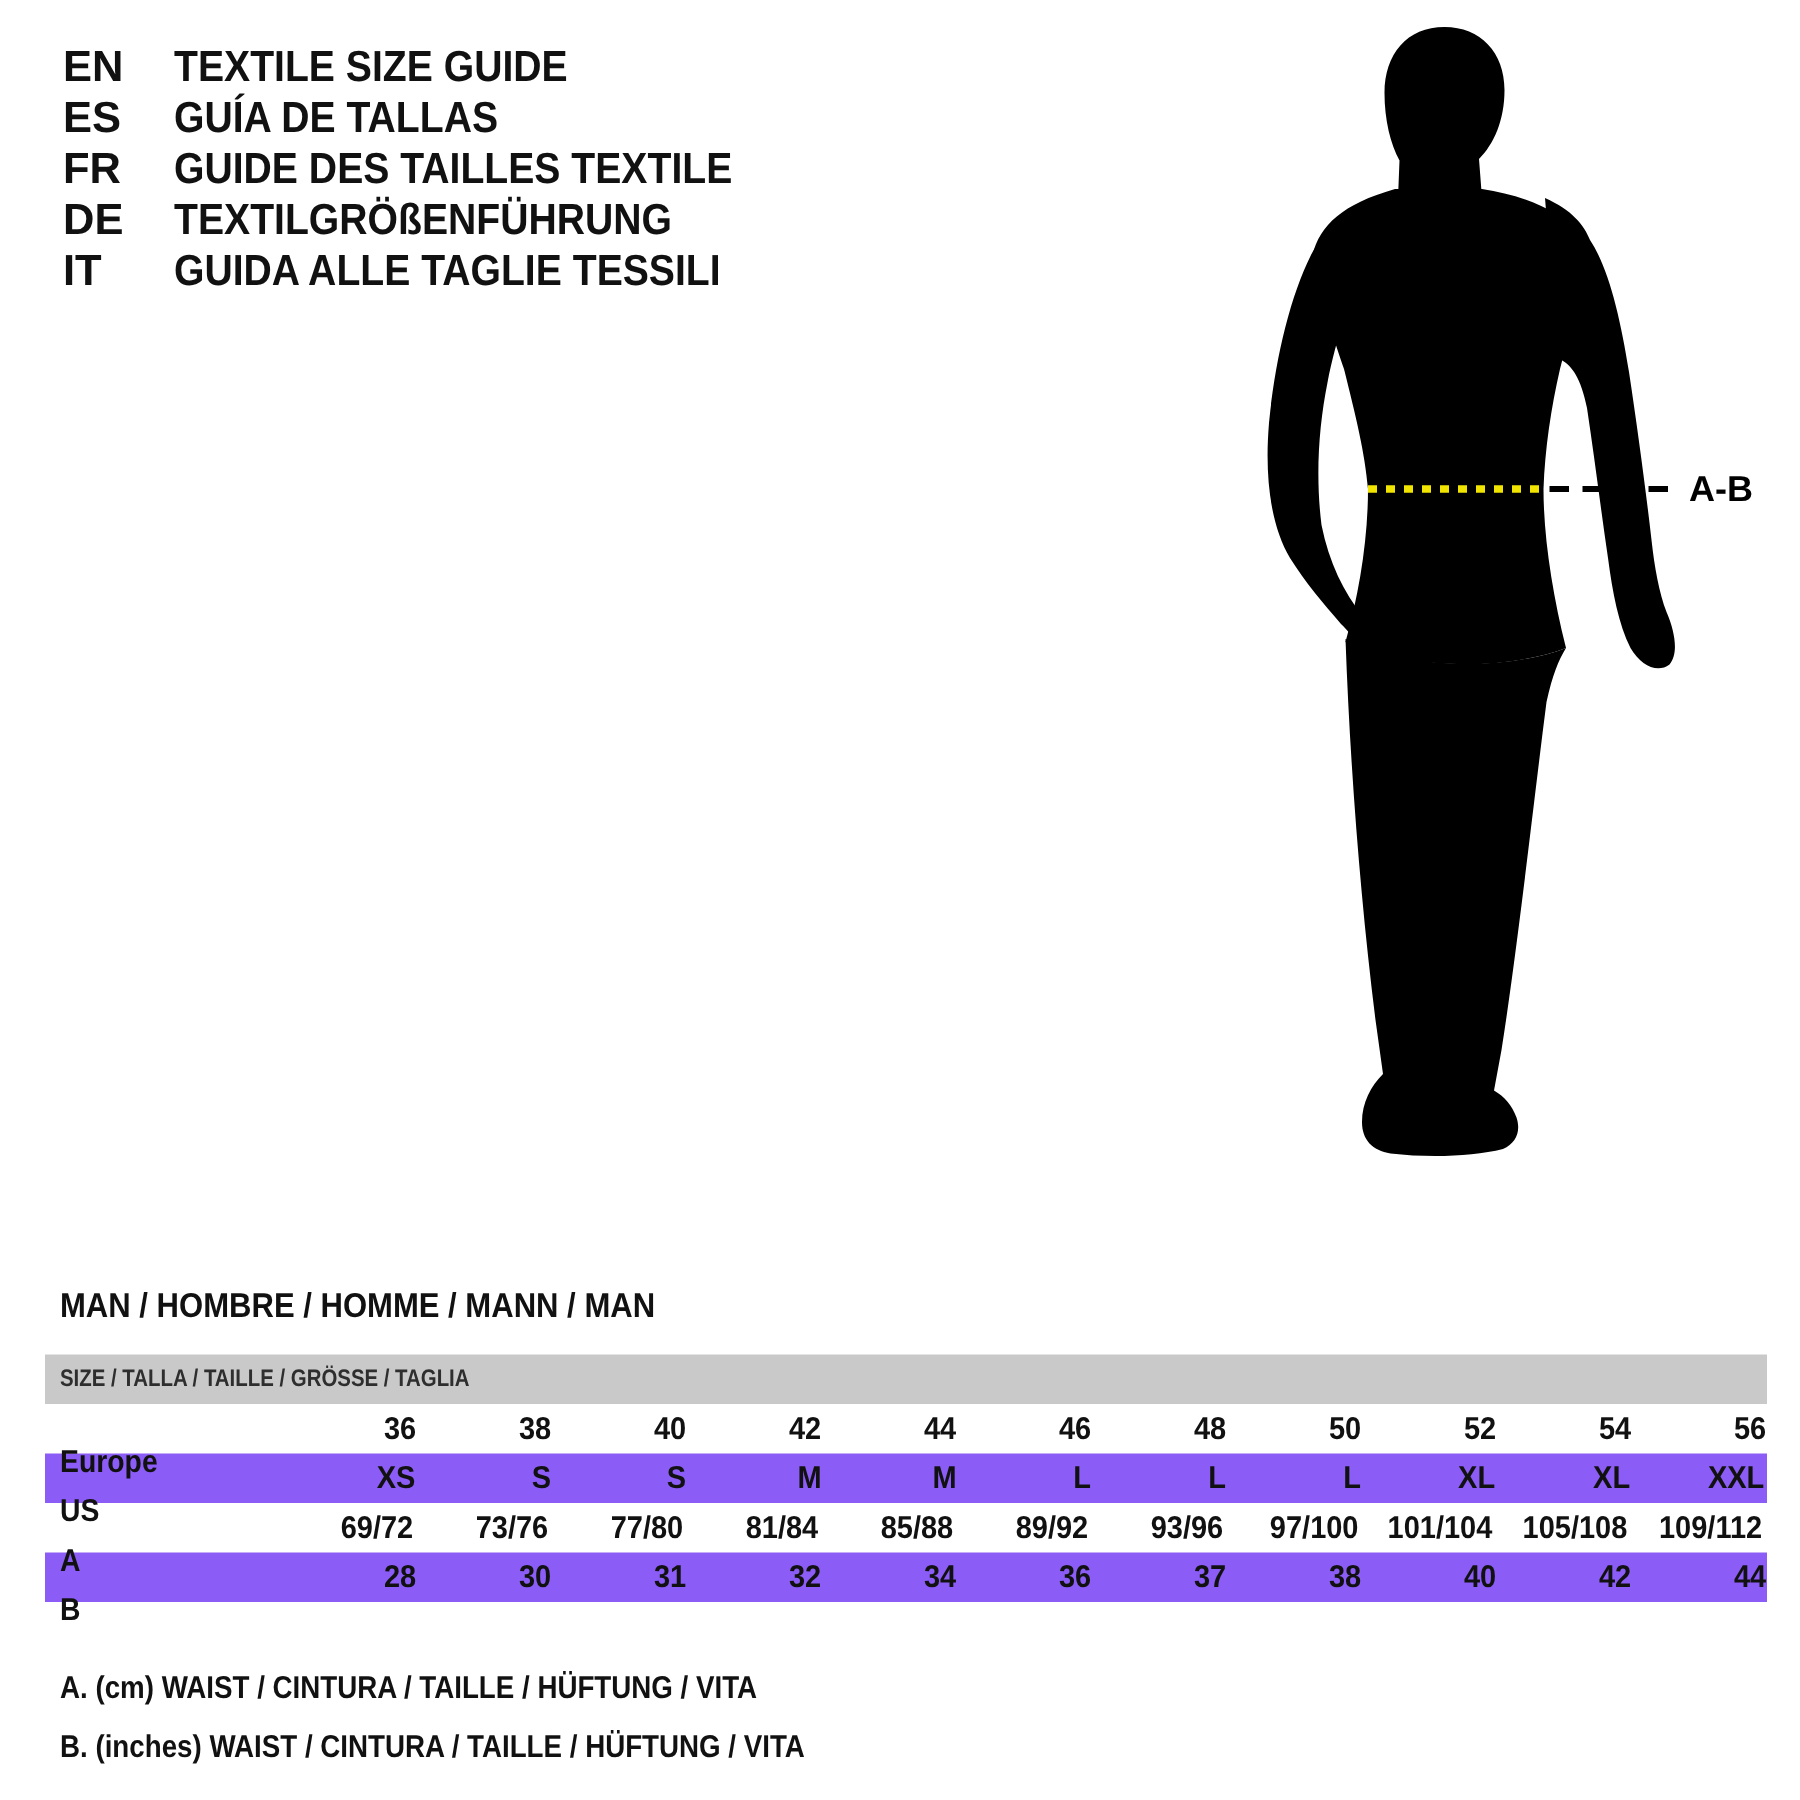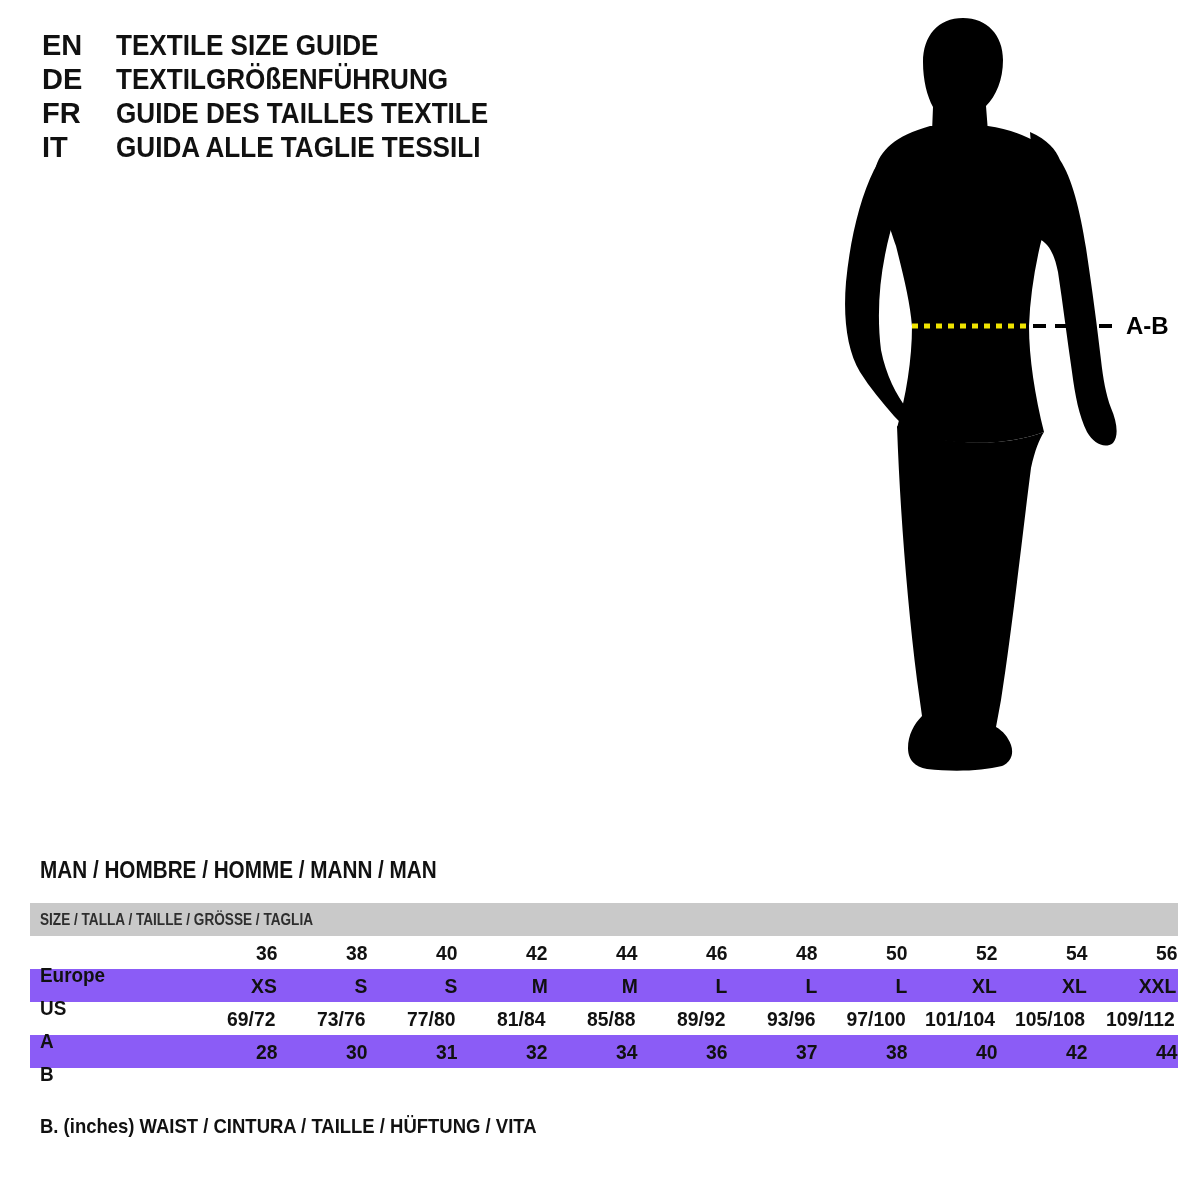--- a/index.html
+++ b/index.html
@@ -116,26 +116,30 @@
 <body>
 
 <div class="page">
 
   <div class="lang-block">
     <div class="lang-row">
       <span>EN</span>
       <span class="cond">TEXTILE SIZE GUIDE</span>
     </div>
     <div class="lang-row">
+      <span>ES</span>
+      <span class="cond">GUÍA DE TALLAS</span>
+    </div>
+    <div class="lang-row">
+      <span>FR</span>
+      <span class="cond">GUIDE DES TAILLES TEXTILE</span>
+    </div>
+    <div class="lang-row">
       <span>DE</span>
       <span class="cond">TEXTILGRÖßENFÜHRUNG</span>
-    </div>
-    <div class="lang-row">
-      <span>FR</span>
-      <span class="cond">GUIDE DES TAILLES TEXTILE</span>
     </div>
     <div class="lang-row">
       <span>IT</span>
       <span class="cond">GUIDA ALLE TAGLIE TESSILI</span>
     </div>
   </div>
 
 
   <div class="figure">
     <svg width="380" height="780" viewBox="0 0 380 780" xmlns="http://www.w3.org/2000/svg">
@@ -272,17 +276,20 @@
       <div class="t-cell"><span class="cond-c">37</span></div>
       <div class="t-cell"><span class="cond-c">38</span></div>
       <div class="t-cell"><span class="cond-c">40</span></div>
       <div class="t-cell"><span class="cond-c">42</span></div>
       <div class="t-cell"><span class="cond-c">44</span></div>
     </div>
   </div>
 
   <div class="notes">
     <div class="note-line">
+      <span class="cond">A. (cm) WAIST / CINTURA / TAILLE / HÜFTUNG / VITA</span>
+    </div>
+    <div class="note-line">
       <span class="cond">B. (inches) WAIST / CINTURA / TAILLE / HÜFTUNG / VITA</span>
     </div>
   </div>
 
 </div>
 
 </body></html>

